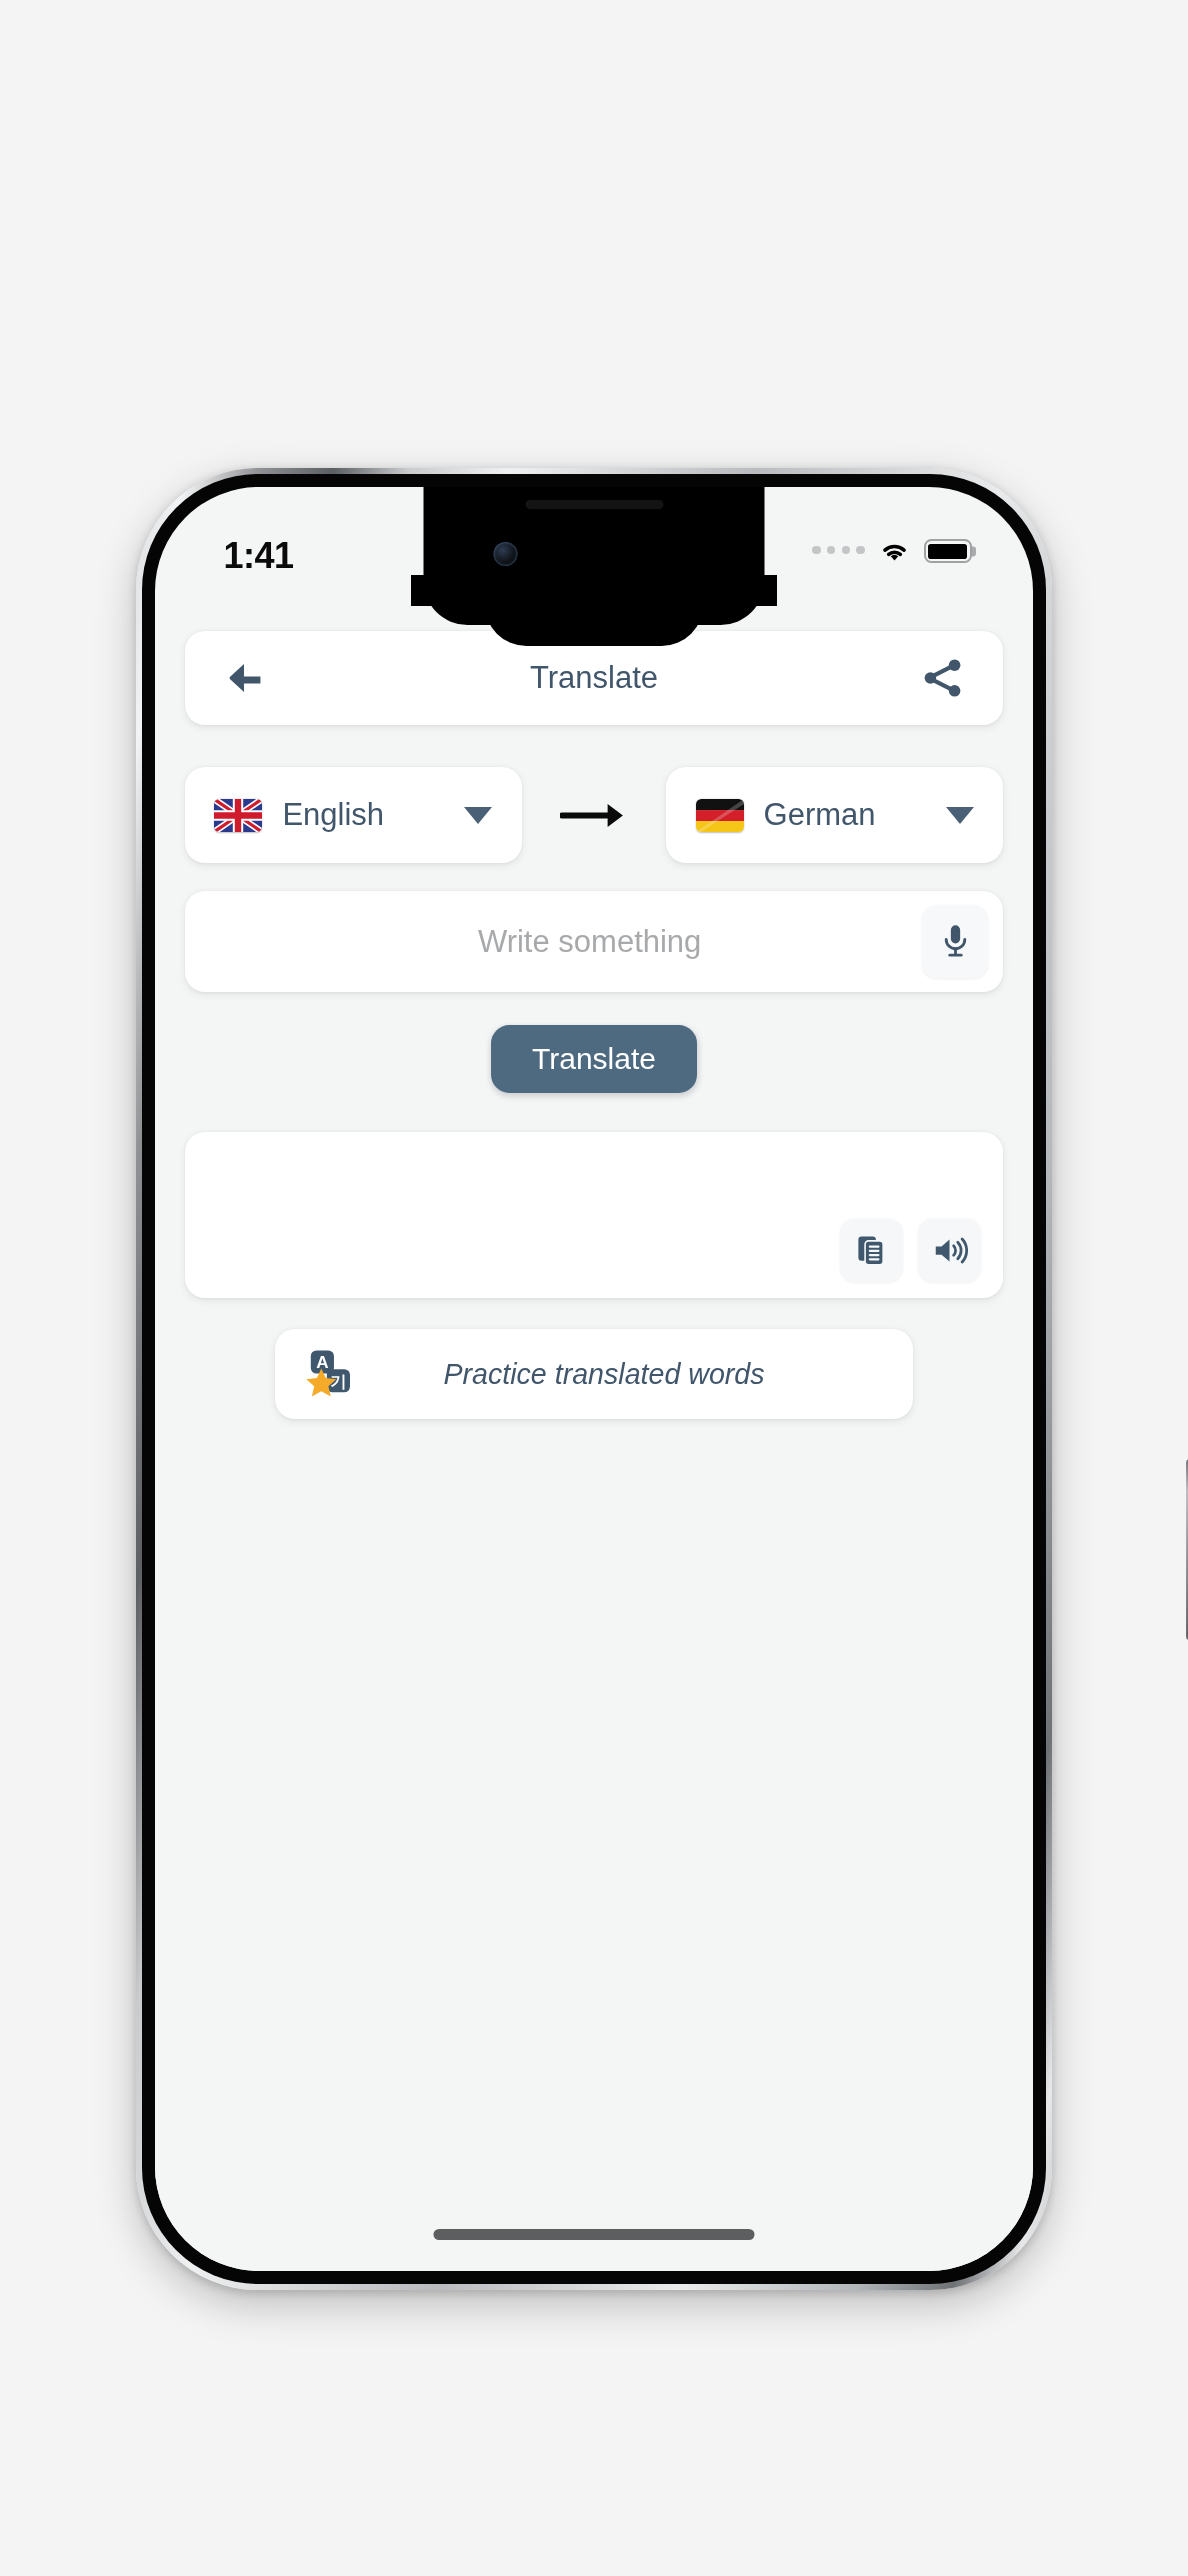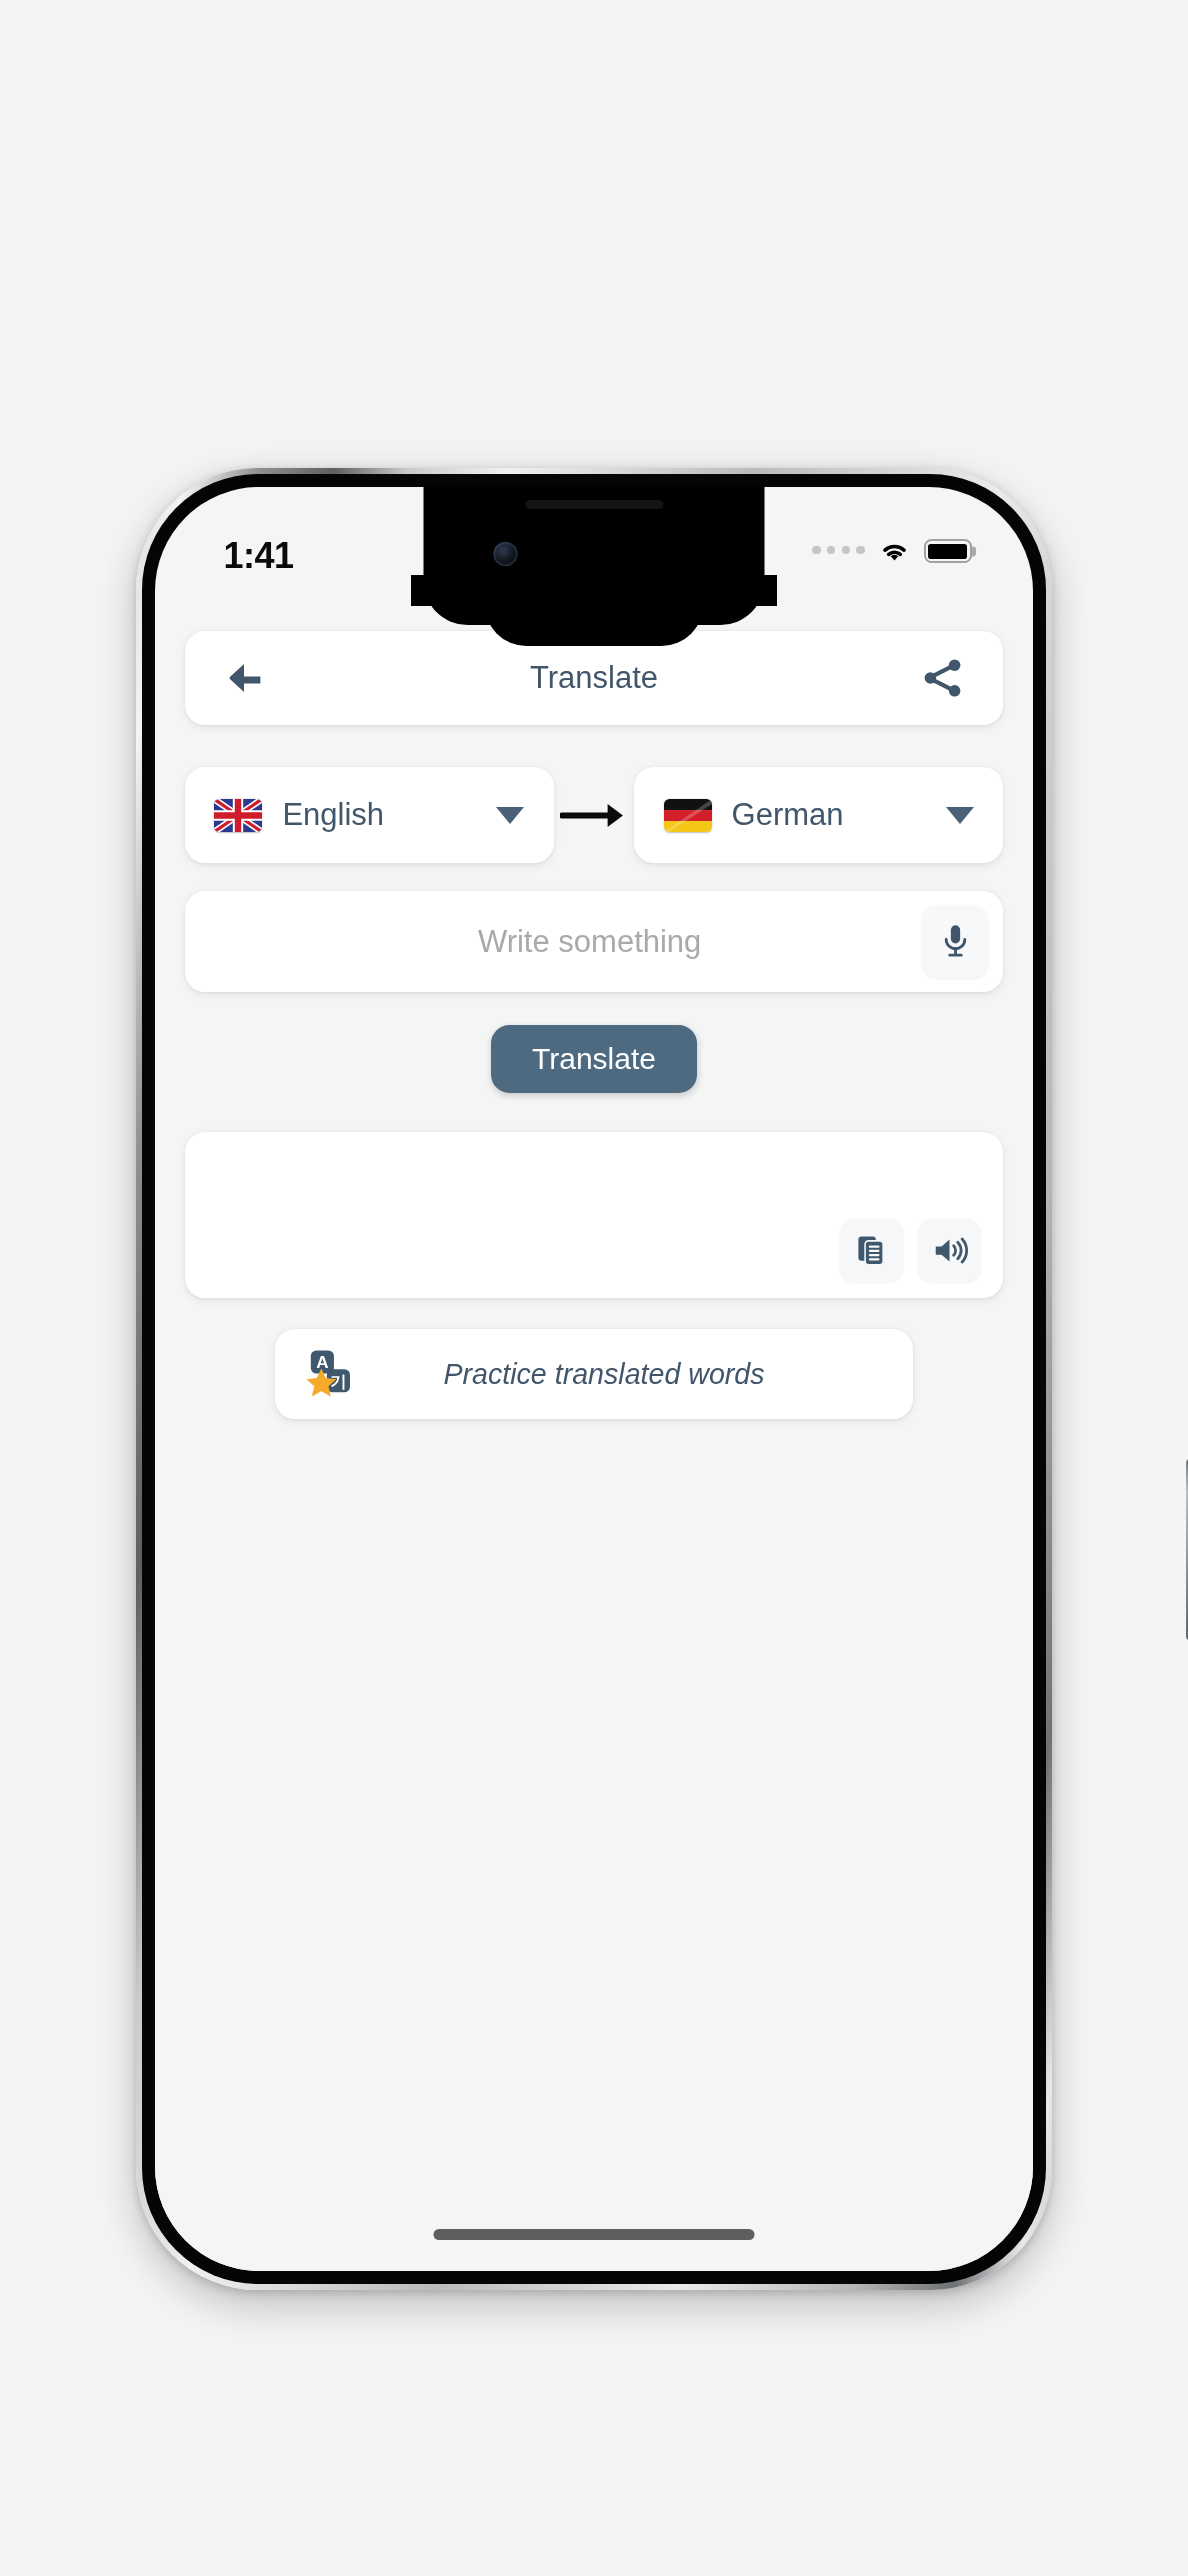--- a/index.html
+++ b/index.html
@@ -138,21 +138,21 @@
     pointer-events:none;
   }
   .bar-icon { width:48px; height:48px; position:relative; z-index:2; }
 
   
   #lang-row {
     position:absolute; left:29.5px; right:29.5px; top:162px; height:96px;
     display:flex; align-items:center; justify-content:space-between;
   }
   .lang-select {
-    width:369px; height:100%;
+    width:337px; height:100%;
     display:flex; align-items:center; gap:20px;
     padding:0 29.5px;
   }
   .flag {
     width:48px; height:33px; border-radius:5.5px; overflow:hidden;
     flex:0 0 auto; position:relative;
     box-shadow:0 0.9px 1.8px rgba(0,0,0,0.25);
   }
   .lang-label { font-size:31px; color:#41566b; flex:1 1 auto; }
   .caret {

